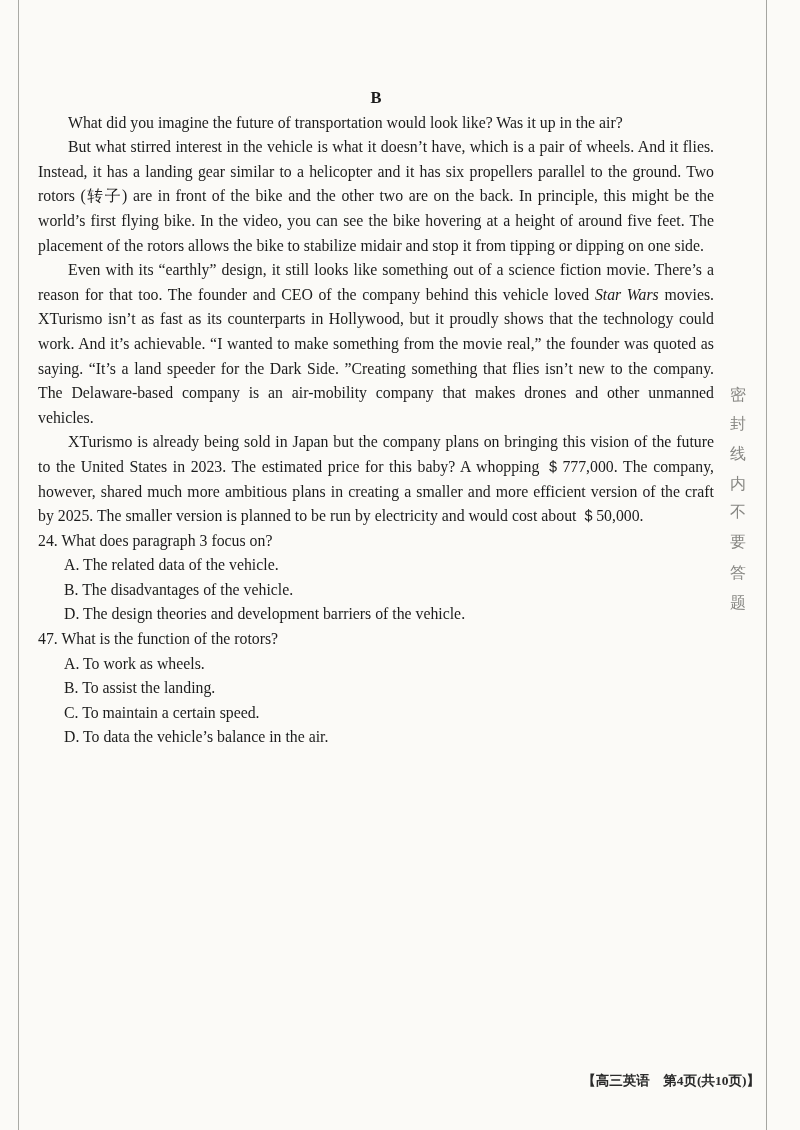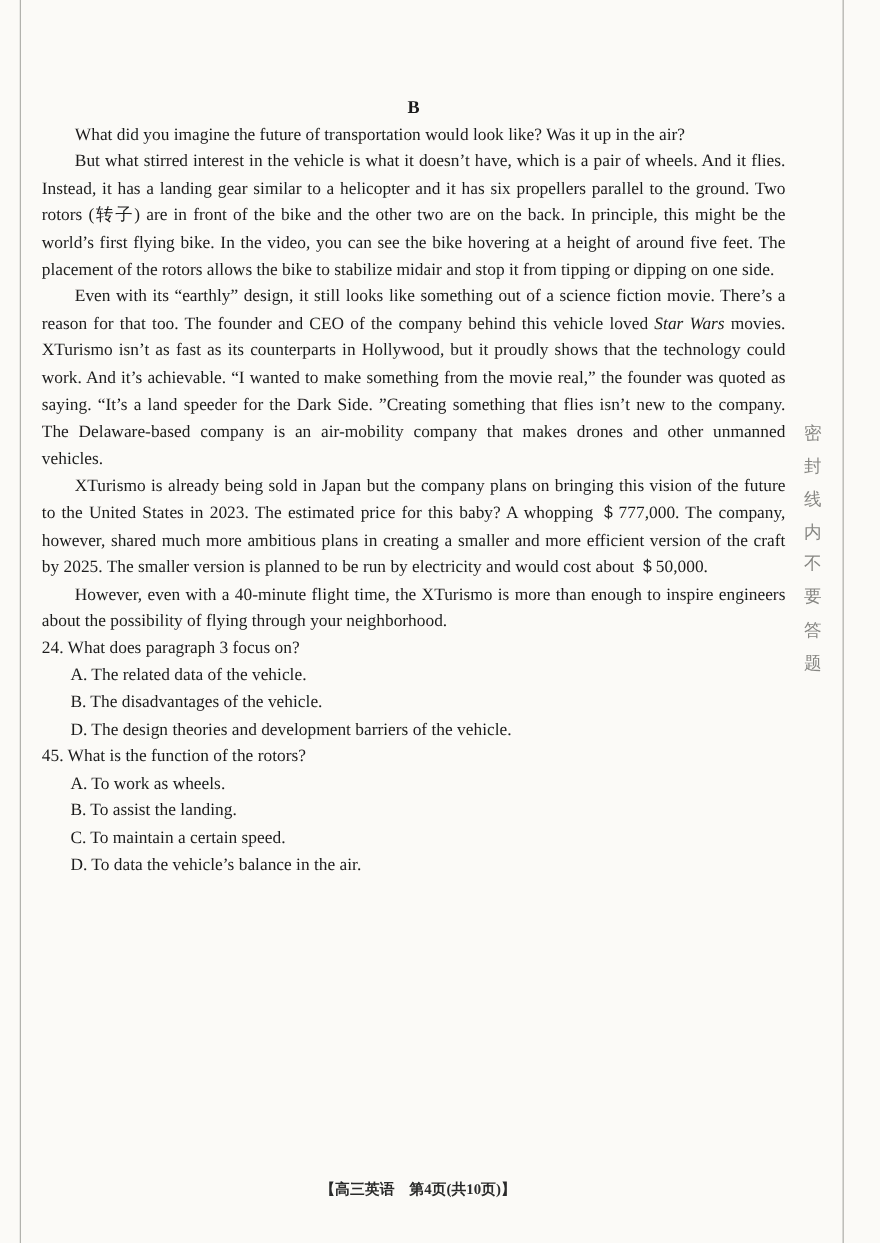--- a/index.html
+++ b/index.html
@@ -60,21 +60,21 @@
     margin: 0;
     text-align: justify;
     text-indent: 30px;
   }
   .para i { font-style: italic; }
   .footer {
     position: absolute;
     left: 0;
     top: 1072px;
     width: 760px;
-    text-align: center;
+    text-align: right;
     font-size: 13.5px;
     font-weight: bold;
     color: #2a2a2a;
   }
 </style>
 </head>
 <body>
 
 <div class="page">
 
@@ -84,34 +84,33 @@
 
   <div class="content">
 
 
     <div>
       <p class="section-heading">B</p>
       <p class="para">What did you imagine the future of transportation would look like? Was it up in the air?</p>
       <p class="para">But what stirred interest in the vehicle is what it doesn’t have, which is a pair of wheels. And it flies. Instead, it has a landing gear similar to a helicopter and it has six propellers parallel to the ground. Two rotors (转子) are in front of the bike and the other two are on the back. In principle, this might be the world’s first flying bike. In the video, you can see the bike hovering at a height of around five feet. The placement of the rotors allows the bike to stabilize midair and stop it from tipping or dipping on one side.</p>
       <p class="para"><span>Even with its “earthly” design, it still looks like something out of a science fiction movie. There’s a reason for that too. The founder and CEO of the company behind this vehicle loved </span><i>Star Wars</i><span> movies. XTurismo isn’t as fast as its counterparts in Hollywood, but it proudly shows that the technology could work. And it’s achievable. “I wanted to make something from the movie real,” the founder was quoted as saying. “It’s a land speeder for the Dark Side. ”Creating something that flies isn’t new to the company. The Delaware-based company is an air-mobility company that makes drones and other unmanned vehicles.</span></p>
       <p class="para">XTurismo is already being sold in Japan but the company plans on bringing this vision of the future to the United States in 2023. The estimated price for this baby? A whopping ＄777,000. The company, however, shared much more ambitious plans in creating a smaller and more efficient version of the craft by 2025. The smaller version is planned to be run by electricity and would cost about ＄50,000.</p>
-      <p class="para">However, even with a 40-minute flight time, the XTurismo is more than enough to inspire engineers about the possibility of flying through your neighborhood.</p>
     </div>
 
     <div>
       <p class="stem">24. What does paragraph 3 focus on?</p>
       <div class="options-list">
         <div class="option">A. The related data of the vehicle.</div>
         <div class="option">B. The disadvantages of the vehicle.</div>
         <div class="option">D. The design theories and development barriers of the vehicle.</div>
       </div>
     </div>
 
     <div>
-      <p class="stem">45. What is the function of the rotors?</p>
+      <p class="stem">47. What is the function of the rotors?</p>
       <div class="options-list">
         <div class="option">A. To work as wheels.</div>
         <div class="option">B. To assist the landing.</div>
         <div class="option">C. To maintain a certain speed.</div>
         <div class="option">D. To data the vehicle’s balance in the air.</div>
       </div>
     </div>
 
   </div>
 

